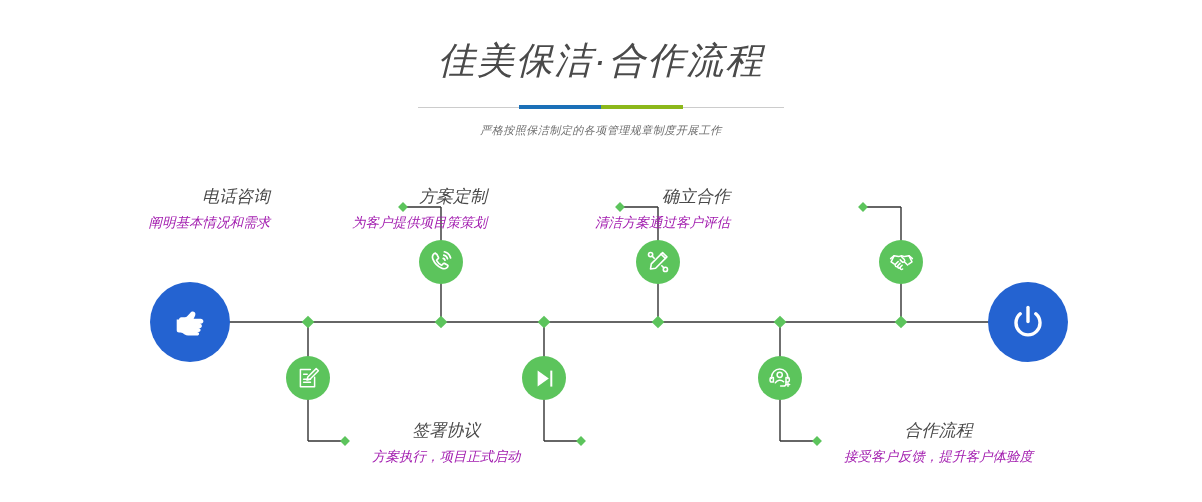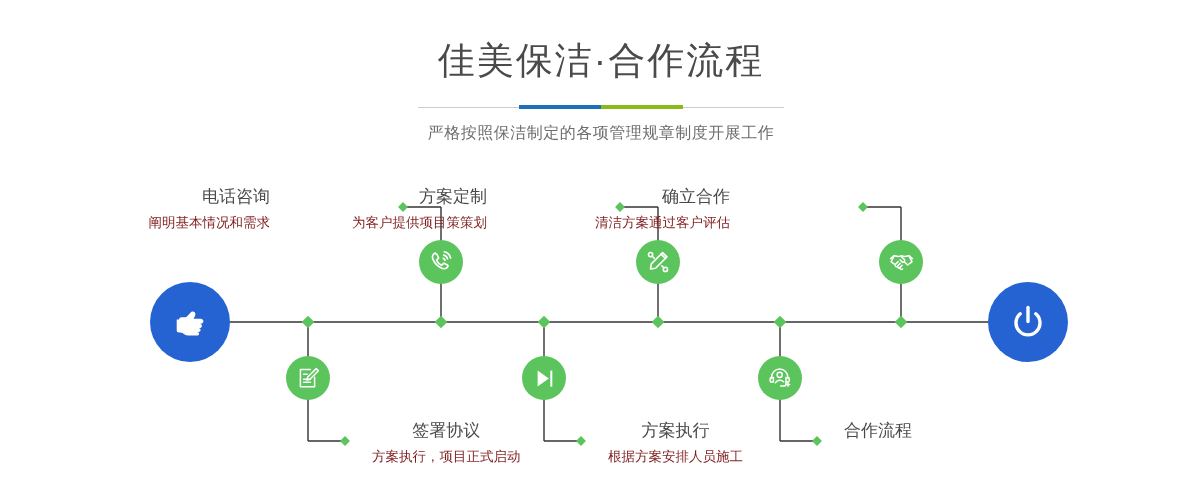--- a/index.html
+++ b/index.html
@@ -2,42 +2,42 @@
 <html><head>
 <meta charset="utf-8">
 <style>
   html,body{margin:0;padding:0;}
   body{
     width:1202px;height:502px;
     background:#ffffff;
     font-family:"Liberation Sans","DejaVu Sans",sans-serif;
     overflow:hidden;position:relative;
   }
-  #stage{position:relative;width:1076px;height:502px;}
+  #stage{position:relative;width:1076px;height:502px;font-style:italic;}
 
   
   .header{position:absolute;left:0;top:0;width:1202px;text-align:center;}
   .title{
     font-size:37px;color:#4a4a4a;letter-spacing:2px;
     font-weight:400;line-height:1;margin-top:42px;
   }
   .divider{
     position:relative;width:366px;height:4px;margin:26px auto 0 auto;
   }
   .divider .rule{
     position:absolute;left:0;top:1.5px;width:366px;height:1px;background:#cccccc;
   }
   .divider .seg-blue{
     position:absolute;left:101px;top:0;width:82px;height:4px;background:#1b70b8;
   }
   .divider .seg-green{
     position:absolute;left:183px;top:0;width:82px;height:4px;background:#8cb81a;
   }
   .subtitle{
-    font-size:16px;color:#6d6d6d;margin-top:14px;letter-spacing:.5px;
+    font-size:11px;color:#6d6d6d;margin-top:14px;letter-spacing:.5px;
   }
 
   
   .diagram{position:absolute;left:0;top:0;width:1202px;height:502px;}
   .diagram svg{display:block;}
 
   
   .node{
     position:absolute;border-radius:50%;
     display:flex;align-items:center;justify-content:center;
@@ -46,21 +46,21 @@
   .node-blue{width:80px;height:80px;background:#2463d1;}
   .node svg{display:block;}
 
   
   .lbl{position:absolute;text-align:right;white-space:nowrap;margin-left:20px;}
   .lbl.left-align{text-align:center;}
   .lbl .ttl{
     font-size:17px;color:#4a4a4a;line-height:1.1;
   }
   .lbl .dsc{
-    font-size:13.5px;color:#7f1d1d;line-height:1.1;margin-top:9px;
+    font-size:13.5px;color:#a21caf;line-height:1.1;margin-top:9px;
   }
 </style>
 </head>
 <body>
 
 <div id="stage">
 
   <div class="header">
     <div class="title">佳美保洁·合作流程</div>
     <div class="divider">
@@ -237,22 +237,19 @@
   <div class="lbl" style="right:589px;top:188px;">
     <div class="ttl">方案定制</div>
     <div class="dsc">为客户提供项目策策划</div>
   </div>
 
   <div class="lbl left-align" style="left:352px;top:422px;">
     <div class="ttl">签署协议</div>
     <div class="dsc">方案执行，项目正式启动</div>
   </div>
 
-  <div class="lbl left-align" style="left:588px;top:422px;">
-    <div class="ttl">方案执行</div>
-    <div class="dsc">根据方案安排人员施工</div>
-  </div>
 
   <div class="lbl left-align" style="left:824px;top:422px;">
     <div class="ttl">合作流程</div>
+    <div class="dsc">接受客户反馈，提升客户体验度</div>
   </div>
 
 </div>
 
 </body></html>

